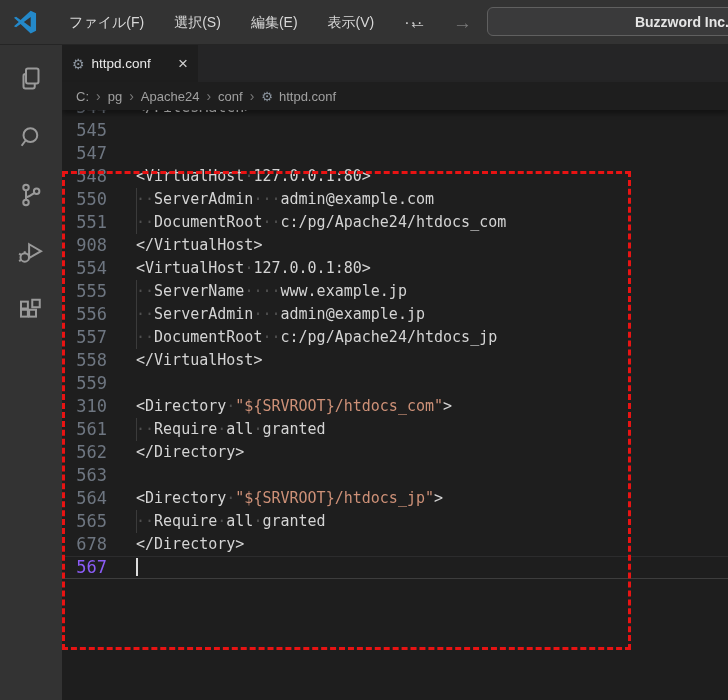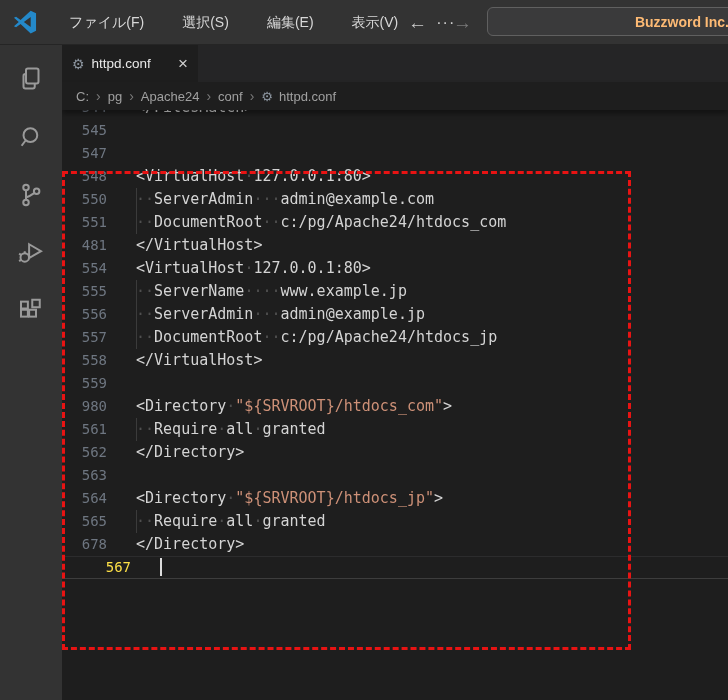--- a/index.html
+++ b/index.html
@@ -15,21 +15,21 @@
   #logo{width:26px;height:26px;margin:0 16px 0 12px;flex:0 0 auto;}
   .menu-item{color:#d8d8d8;font-size:14px;padding:0 15px;line-height:45px;cursor:default;white-space:nowrap;}
   .menu-item.more{font-size:16px;letter-spacing:1px;color:#cfcfcf;}
   #nav-arrows{position:absolute;left:408px;top:0;height:45px;display:flex;align-items:center;gap:26px;}
   .nav-arrow{font-size:19px;color:#cccccc;}
   .nav-arrow.fwd{color:#7b7b7b;}
   #cmd-center{position:absolute;left:487px;top:7px;right:-14px;height:29px;
               background:#3a3a3b;border:1px solid #606060;border-radius:6px;
               display:flex;align-items:center;justify-content:flex-end;
               padding-right:12px;box-sizing:border-box;}
-  #cmd-center span{color:#fdba74;font-size:14px;font-weight:bold;}
+  #cmd-center span{color:#e5e5e5;font-size:14px;font-weight:bold;}
 
   
   #activitybar{position:absolute;left:0;top:45px;width:62px;height:655px;
                background:var(--activitybar-bg,#333333);z-index:25;
                display:flex;flex-direction:column;align-items:center;padding-top:10px;box-sizing:border-box;}
   .act-item{width:48px;height:48px;margin-bottom:10px;display:flex;align-items:center;justify-content:center;}
   .act-item svg{stroke:#9a9a9a;fill:none;stroke-width:1.6;}
 
   
   #tabbar{position:absolute;left:62px;top:45px;right:0;height:37px;background:#252526;z-index:20;}
@@ -44,22 +44,22 @@
   .bc-item{color:#a0a0a0;font-size:13px;}
   .bc-sep{color:#7a7a7a;font-size:14px;margin:0 7px;}
   .bc-gear{color:#8b949e;font-size:13px;margin-right:6px;}
   .bc-file{color:#a0a0a0;font-size:13px;}
 
   
   #code-area{position:absolute;left:62px;top:110px;right:0;bottom:0;background:var(--editor-bg,#1e1e1e);
              font-family:"DejaVu Sans Mono","Liberation Mono",monospace;font-size:15px;overflow:hidden;}
   .line{display:flex;height:23px;line-height:23px;white-space:pre;}
   .line.clip{height:9px;overflow:hidden;align-items:flex-end;}
-  .ln{width:45px;text-align:right;color:var(--linenum,#6e7681);flex:0 0 auto;font-size:14px;}
-  .line.current .ln{color:#fde047;margin-left:24px;}
+  .ln{width:45px;text-align:right;color:var(--linenum,#6e7681);flex:0 0 auto;font-size:17px;}
+  .line.current .ln{color:#8b5cf6;}
   .code{padding-left:29px;flex:1;color:var(--plain,#d4d4d4);}
   .line.g .code{background:linear-gradient(#3b3b3b,#3b3b3b) 29px 0/1px 100% no-repeat;}
   .line.current{box-shadow:inset 0 1px 0 #2c2c2d, inset 0 -1px 0 #3d3d3d;}
   .code .p{color:var(--plain,#d4d4d4);}
   .code .s{color:var(--string,#ce9178);}
   .code .w{color:var(--whitespace,#4f4f4f);}
   .cursor{display:inline-block;width:2px;height:18px;background:#dcdcdc;vertical-align:-4px;}
 
   
   #annotation-box{position:absolute;left:62px;top:171px;width:569px;height:479px;
@@ -68,21 +68,21 @@
 </style>
 </head>
 <body>
 
 <div id="page">
 
   <div id="titlebar">
     <svg id="logo" viewBox="0 0 32 32">
       <path fill="#2489ca" fill-rule="evenodd" d="M23 2 L10.5 13.6 L5 9.4 L2.4 10.7 L8.3 16 L2.4 21.3 L5 22.6 L10.5 18.4 L23 30 L29.6 26.7 V5.3 Z M23 9.8 V22.2 L14.6 16 Z"></path>
     </svg>
-    <div id="menu-bar" style="display: flex; gap: 8px;">
+    <div id="menu-bar" style="display: flex;">
         <span class="menu-item">ファイル(F)</span>
         <span class="menu-item">選択(S)</span>
         <span class="menu-item">編集(E)</span>
         <span class="menu-item">表示(V)</span>
         <span class="menu-item more">···</span>
       </div>
     <div id="nav-arrows">
       <span class="nav-arrow back">←</span>
       <span class="nav-arrow fwd">→</span>
     </div>
@@ -150,28 +150,28 @@
       <span class="bc-file">httpd.conf</span>
     </div>
 
   <div id="code-area">
       <div class="line clip"><div class="ln">544</div><div class="code"><span class="p">&lt;/FilesMatch&gt;</span></div></div>
       <div class="line"><div class="ln">545</div><div class="code"></div></div>
       <div class="line"><div class="ln">547</div><div class="code"></div></div>
       <div class="line"><div class="ln">548</div><div class="code"><span class="p">&lt;VirtualHost</span><span class="w">·</span><span class="p">127.0.0.1:80&gt;</span></div></div>
       <div class="line g"><div class="ln">550</div><div class="code"><span class="w">··</span><span class="p">ServerAdmin</span><span class="w">···</span><span class="p">admin@example.com</span></div></div>
       <div class="line g"><div class="ln">551</div><div class="code"><span class="w">··</span><span class="p">DocumentRoot</span><span class="w">··</span><span class="p">c:/pg/Apache24/htdocs_com</span></div></div>
-      <div class="line"><div class="ln">481</div><div class="code"><span class="p">&lt;/VirtualHost&gt;</span></div></div>
+      <div class="line"><div class="ln">908</div><div class="code"><span class="p">&lt;/VirtualHost&gt;</span></div></div>
       <div class="line"><div class="ln">554</div><div class="code"><span class="p">&lt;VirtualHost</span><span class="w">·</span><span class="p">127.0.0.1:80&gt;</span></div></div>
       <div class="line g"><div class="ln">555</div><div class="code"><span class="w">··</span><span class="p">ServerName</span><span class="w">····</span><span class="p">www.example.jp</span></div></div>
       <div class="line g"><div class="ln">556</div><div class="code"><span class="w">··</span><span class="p">ServerAdmin</span><span class="w">···</span><span class="p">admin@example.jp</span></div></div>
       <div class="line g"><div class="ln">557</div><div class="code"><span class="w">··</span><span class="p">DocumentRoot</span><span class="w">··</span><span class="p">c:/pg/Apache24/htdocs_jp</span></div></div>
       <div class="line"><div class="ln">558</div><div class="code"><span class="p">&lt;/VirtualHost&gt;</span></div></div>
       <div class="line"><div class="ln">559</div><div class="code"></div></div>
-      <div class="line"><div class="ln">980</div><div class="code"><span class="p">&lt;Directory</span><span class="w">·</span><span class="s">"${SRVROOT}/htdocs_com"</span><span class="p">&gt;</span></div></div>
+      <div class="line"><div class="ln">310</div><div class="code"><span class="p">&lt;Directory</span><span class="w">·</span><span class="s">"${SRVROOT}/htdocs_com"</span><span class="p">&gt;</span></div></div>
       <div class="line g"><div class="ln">561</div><div class="code"><span class="w">··</span><span class="p">Require</span><span class="w">·</span><span class="p">all</span><span class="w">·</span><span class="p">granted</span></div></div>
       <div class="line"><div class="ln">562</div><div class="code"><span class="p">&lt;/Directory&gt;</span></div></div>
       <div class="line"><div class="ln">563</div><div class="code"></div></div>
       <div class="line"><div class="ln">564</div><div class="code"><span class="p">&lt;Directory</span><span class="w">·</span><span class="s">"${SRVROOT}/htdocs_jp"</span><span class="p">&gt;</span></div></div>
       <div class="line g"><div class="ln">565</div><div class="code"><span class="w">··</span><span class="p">Require</span><span class="w">·</span><span class="p">all</span><span class="w">·</span><span class="p">granted</span></div></div>
       <div class="line"><div class="ln">678</div><div class="code"><span class="p">&lt;/Directory&gt;</span></div></div>
       <div class="line current"><div class="ln">567</div><div class="code"><span class="cursor"></span></div></div>
     </div>
 
   <div id="annotation-box"></div>

